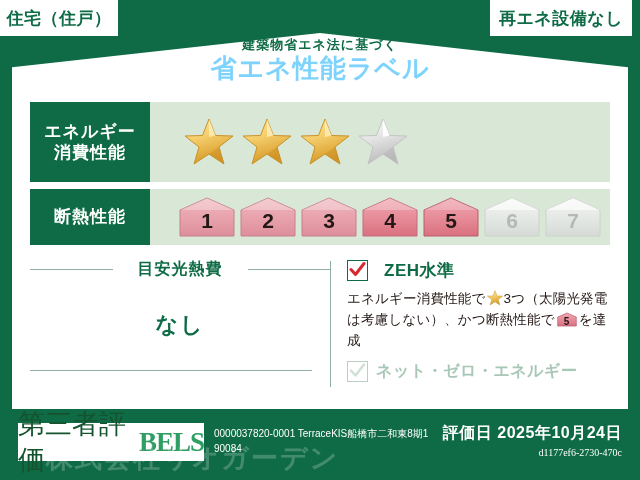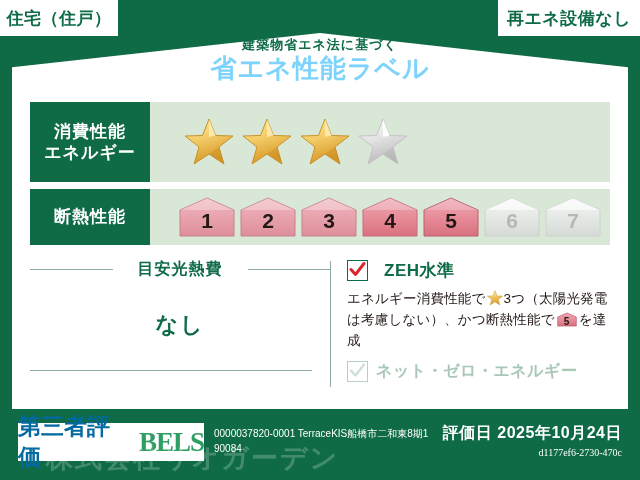--- a/index.html
+++ b/index.html
@@ -12,21 +12,21 @@
   .label-root{position:relative;width:640px;height:480px;background:#0e6b46;}
 
   
   .corner-badge{
     position:absolute;top:0;background:#ffffff;
     color:#0e6b46;font-weight:bold;font-size:17px;
     display:flex;align-items:center;justify-content:center;
     letter-spacing:0.5px;
   }
   .corner-badge.left{left:0;width:118px;height:36px;}
-  .corner-badge.right{right:0;width:142px;height:36px;}
+  .corner-badge.right{right:8px;width:142px;height:36px;}
 
   
   .roof{
     position:absolute;left:12px;top:33px;width:616px;height:66px;
     background:#ffffff;
     clip-path:polygon(50% 0%, 100% 52%, 100% 100%, 0% 100%, 0% 52%);
   }
   .roof-titles{
     position:absolute;left:0;right:0;top:38px;text-align:center;
     pointer-events:none;
@@ -129,21 +129,21 @@
   .nze-label{font-size:16px;font-weight:bold;color:#a9c7b7;letter-spacing:0.5px;}
 
   
   .footer{
     position:absolute;left:0;right:0;top:409px;height:71px;background:#0e6b46;
   }
   .bels-badge{
     position:absolute;left:18px;top:14px;width:186px;height:38px;background:#ffffff;
     display:flex;align-items:center;justify-content:center;gap:7px;
   }
-  .bels-jp{font-size:23px;font-weight:bold;color:#0369a1;letter-spacing:0px;}
+  .bels-jp{font-size:27px;font-weight:normal;color:#14532d;letter-spacing:0px;}
   .bels-en{font-size:27px;font-weight:bold;color:#2f9e63;letter-spacing:-1px;font-family:"Liberation Serif",serif;}
   .prop-id{
     position:absolute;left:214px;top:17px;width:250px;
     color:#ffffff;font-size:10px;line-height:1.5;
   }
   .eval{
     position:absolute;right:18px;top:14px;text-align:right;color:#ffffff;
   }
   .eval-date{font-size:16px;font-weight:bold;letter-spacing:0.5px;}
   .eval-hash{font-size:10px;margin-top:3px;font-family:"Liberation Serif",serif;}
@@ -170,22 +170,22 @@
   <div class="roof"></div>
   <div class="roof-titles">
     <div class="roof-sub">建築物省エネ法に基づく</div>
     <div class="roof-main">省エネ性能ラベル</div>
   </div>
 
   <div class="card">
 
     <div class="perf-row energy">
       <div class="perf-key">
+        <span>エネルギー</span>
         <span>消費性能</span>
-        <span>エネルギー</span>
       </div>
       <div class="perf-val">
         <svg class="star" viewBox="0 0 50 50">
           <defs>
               <linearGradient id="gGold" x1="0" y1="0" x2="0.3" y2="1">
             <stop offset="0%" stop-color="#fbe7a2"></stop>
                 <stop offset="45%" stop-color="#f5cf6d"></stop>
                 <stop offset="100%" stop-color="#d79a28"></stop>
           </linearGradient>
             </defs>

